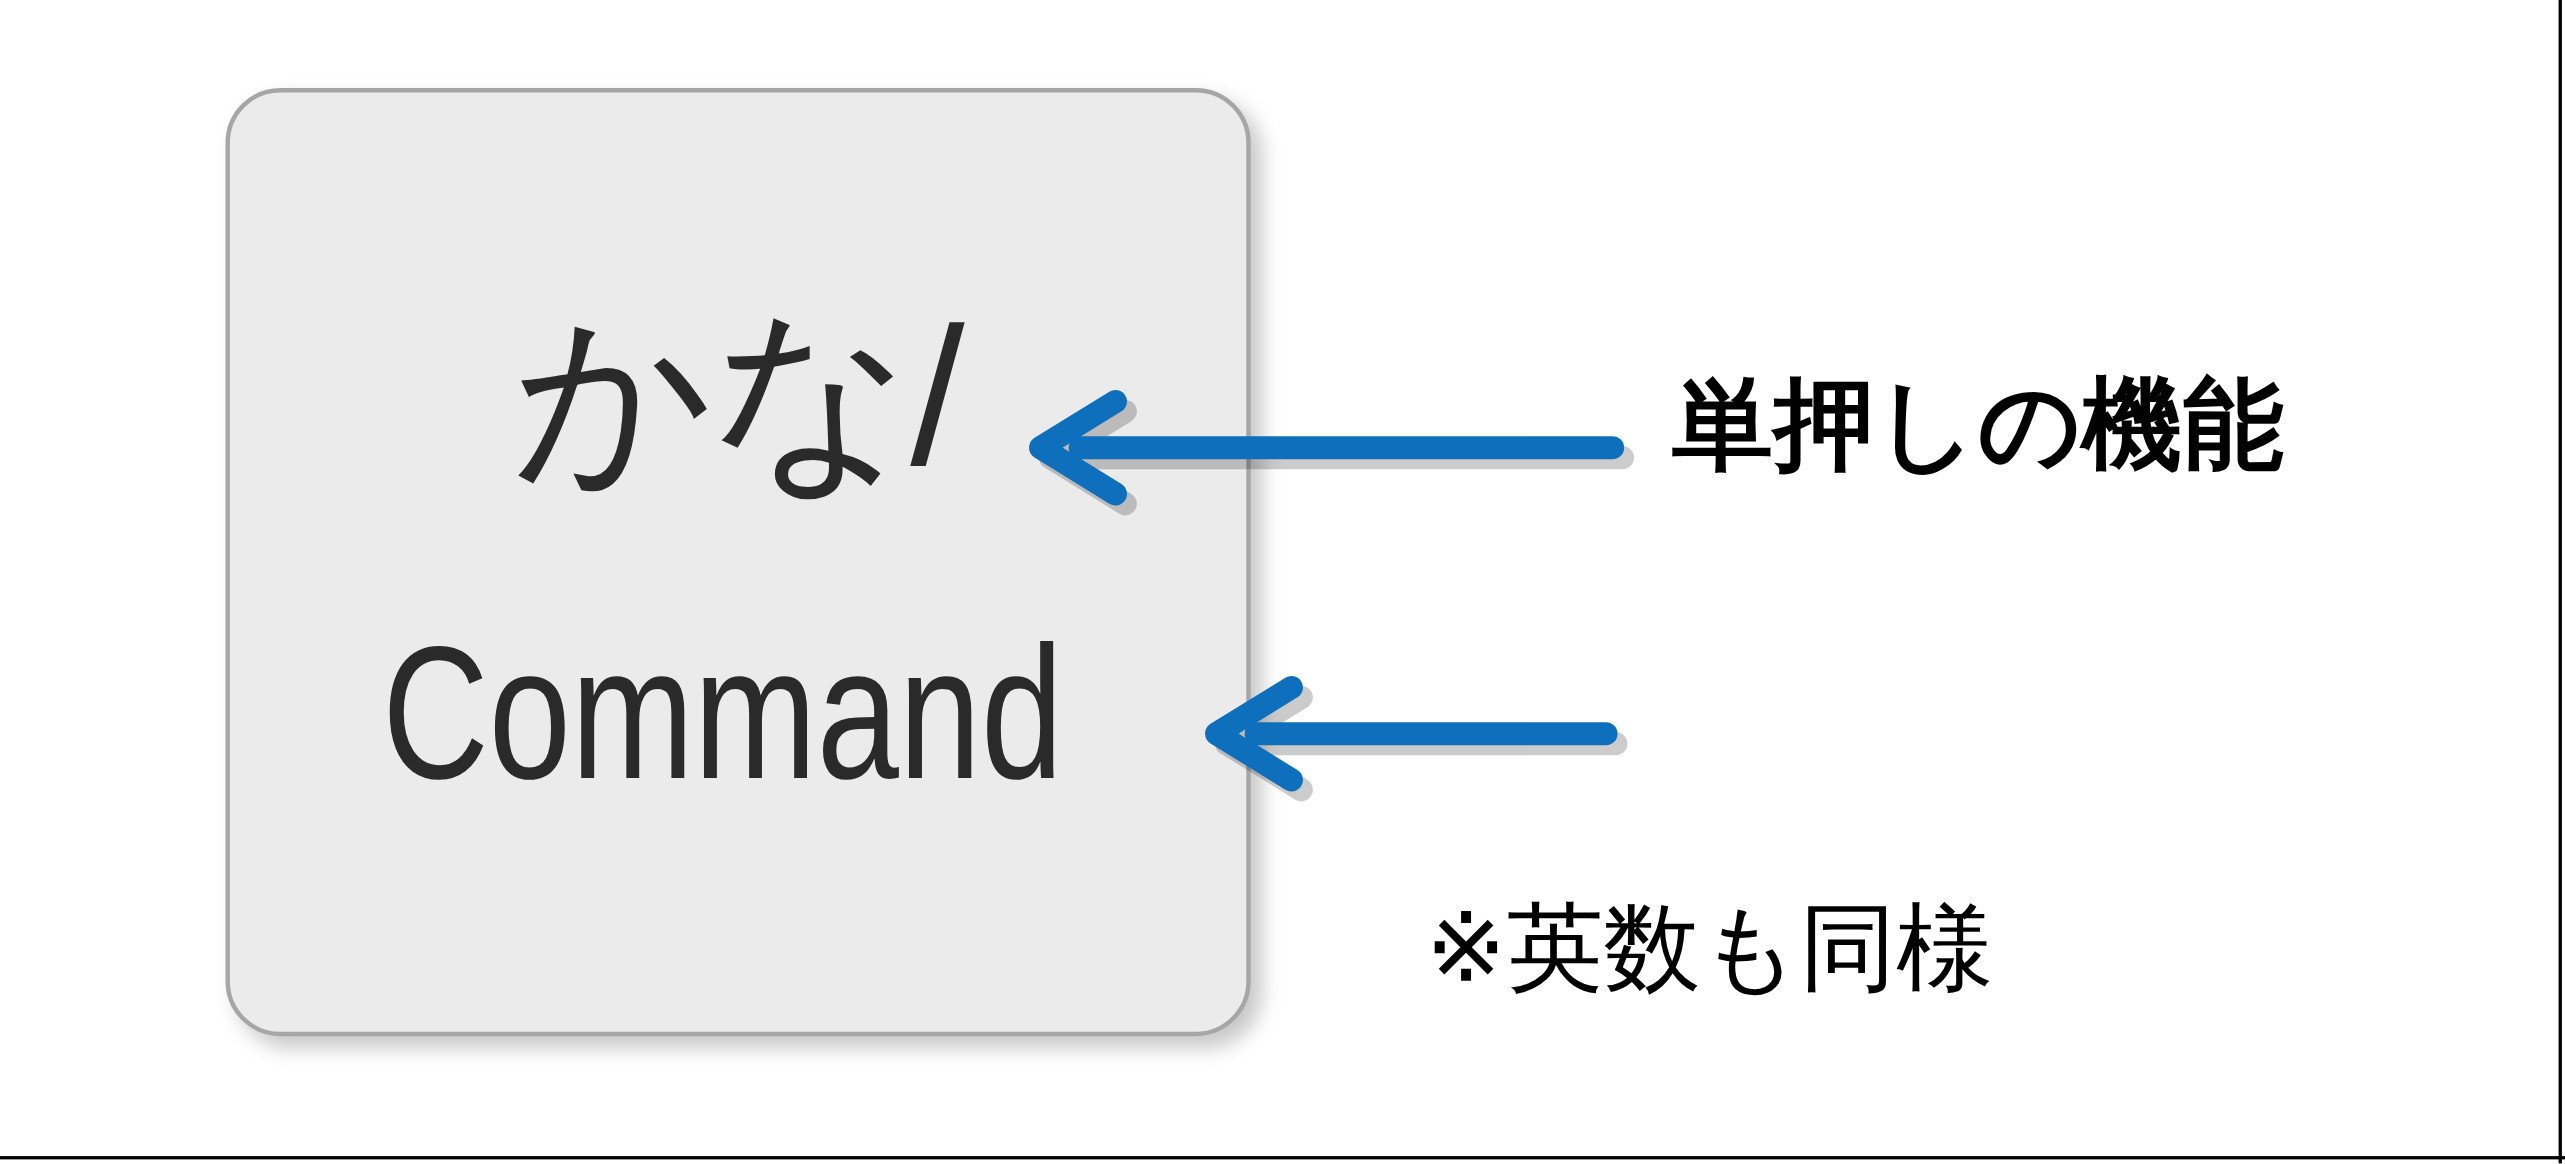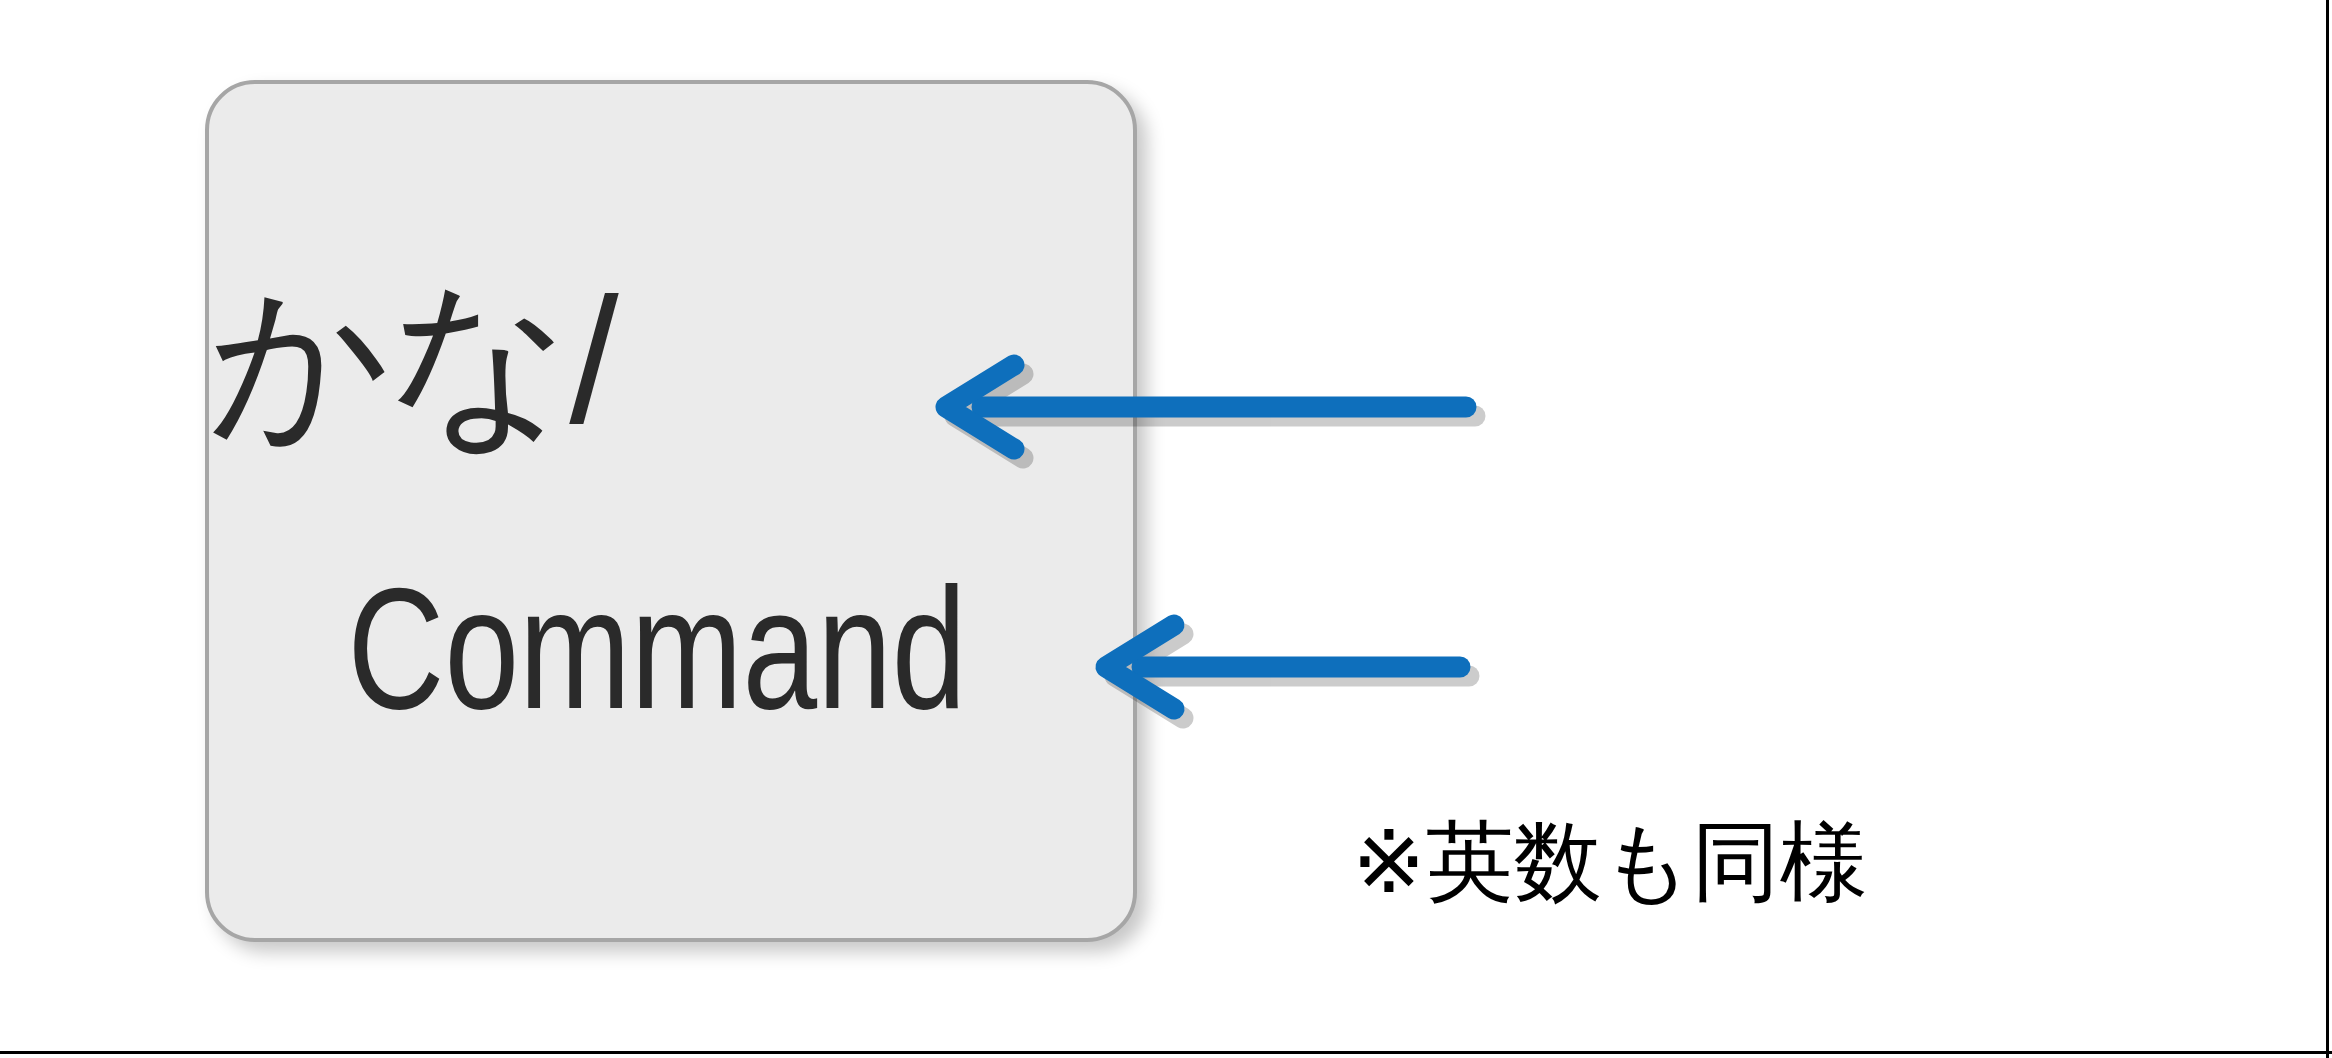--- a/index.html
+++ b/index.html
@@ -47,20 +47,21 @@
     border-radius: 50px;
     box-sizing: border-box;
     box-shadow: 10px 10px 18px rgba(0, 0, 0, 0.22);
   }
 
   .keycap-label-kana {
     position: absolute;
     left: 0;
     top: 188px;
     width: 100%;
+    text-align: center;
     box-sizing: border-box;
     font-size: 178px;
     line-height: 1;
     font-weight: 400;
     color: #2a2a2a;
     letter-spacing: -2px;
     white-space: nowrap;
   }
 
   .keycap-label-command {
@@ -108,21 +109,21 @@
   .anno-strong {
     font-weight: 700;
     font-size: 92px;
   }
   .anno-note {
     font-weight: 400;
     font-size: 88px;
   }
   .anno-single  { left: 1520px; top: 340px; }
   .anno-long    { left: 1520px; top: 600px; }
-  .anno-footnote{ left: 1352px; top: 818px; }
+  .anno-footnote{ left: 1296px; top: 818px; }
 </style>
 </head>
 <body>
 
 <div id="page">
 
   <div class="frame-line-right"></div>
   <div class="frame-line-bottom"></div>
 
   <div class="keycap">
@@ -145,17 +146,18 @@
     <g transform="translate(6,5)">
       <g opacity="0.20" transform="translate(9,9)">
         <path d="M 382 50 L 64 50" stroke="#000000" stroke-width="21" stroke-linecap="round" fill="none"></path>
         <path d="M 96 8 L 28 50 L 96 92" stroke="#000000" stroke-width="21" stroke-linecap="round" stroke-linejoin="round" fill="none"></path>
       </g>
       <path d="M 382 50 L 64 50" stroke="#0E6FBC" stroke-width="21" stroke-linecap="round" fill="none"></path>
       <path d="M 96 8 L 28 50 L 96 92" stroke="#0E6FBC" stroke-width="21" stroke-linecap="round" stroke-linejoin="round" fill="none"></path>
     </g>
   </svg>
 
+  <div class="anno anno-strong anno-single">単押しの機能</div>
 
 
   <div class="anno anno-note anno-footnote">※英数も同様</div>
 
 </div>
 
 </body></html>

